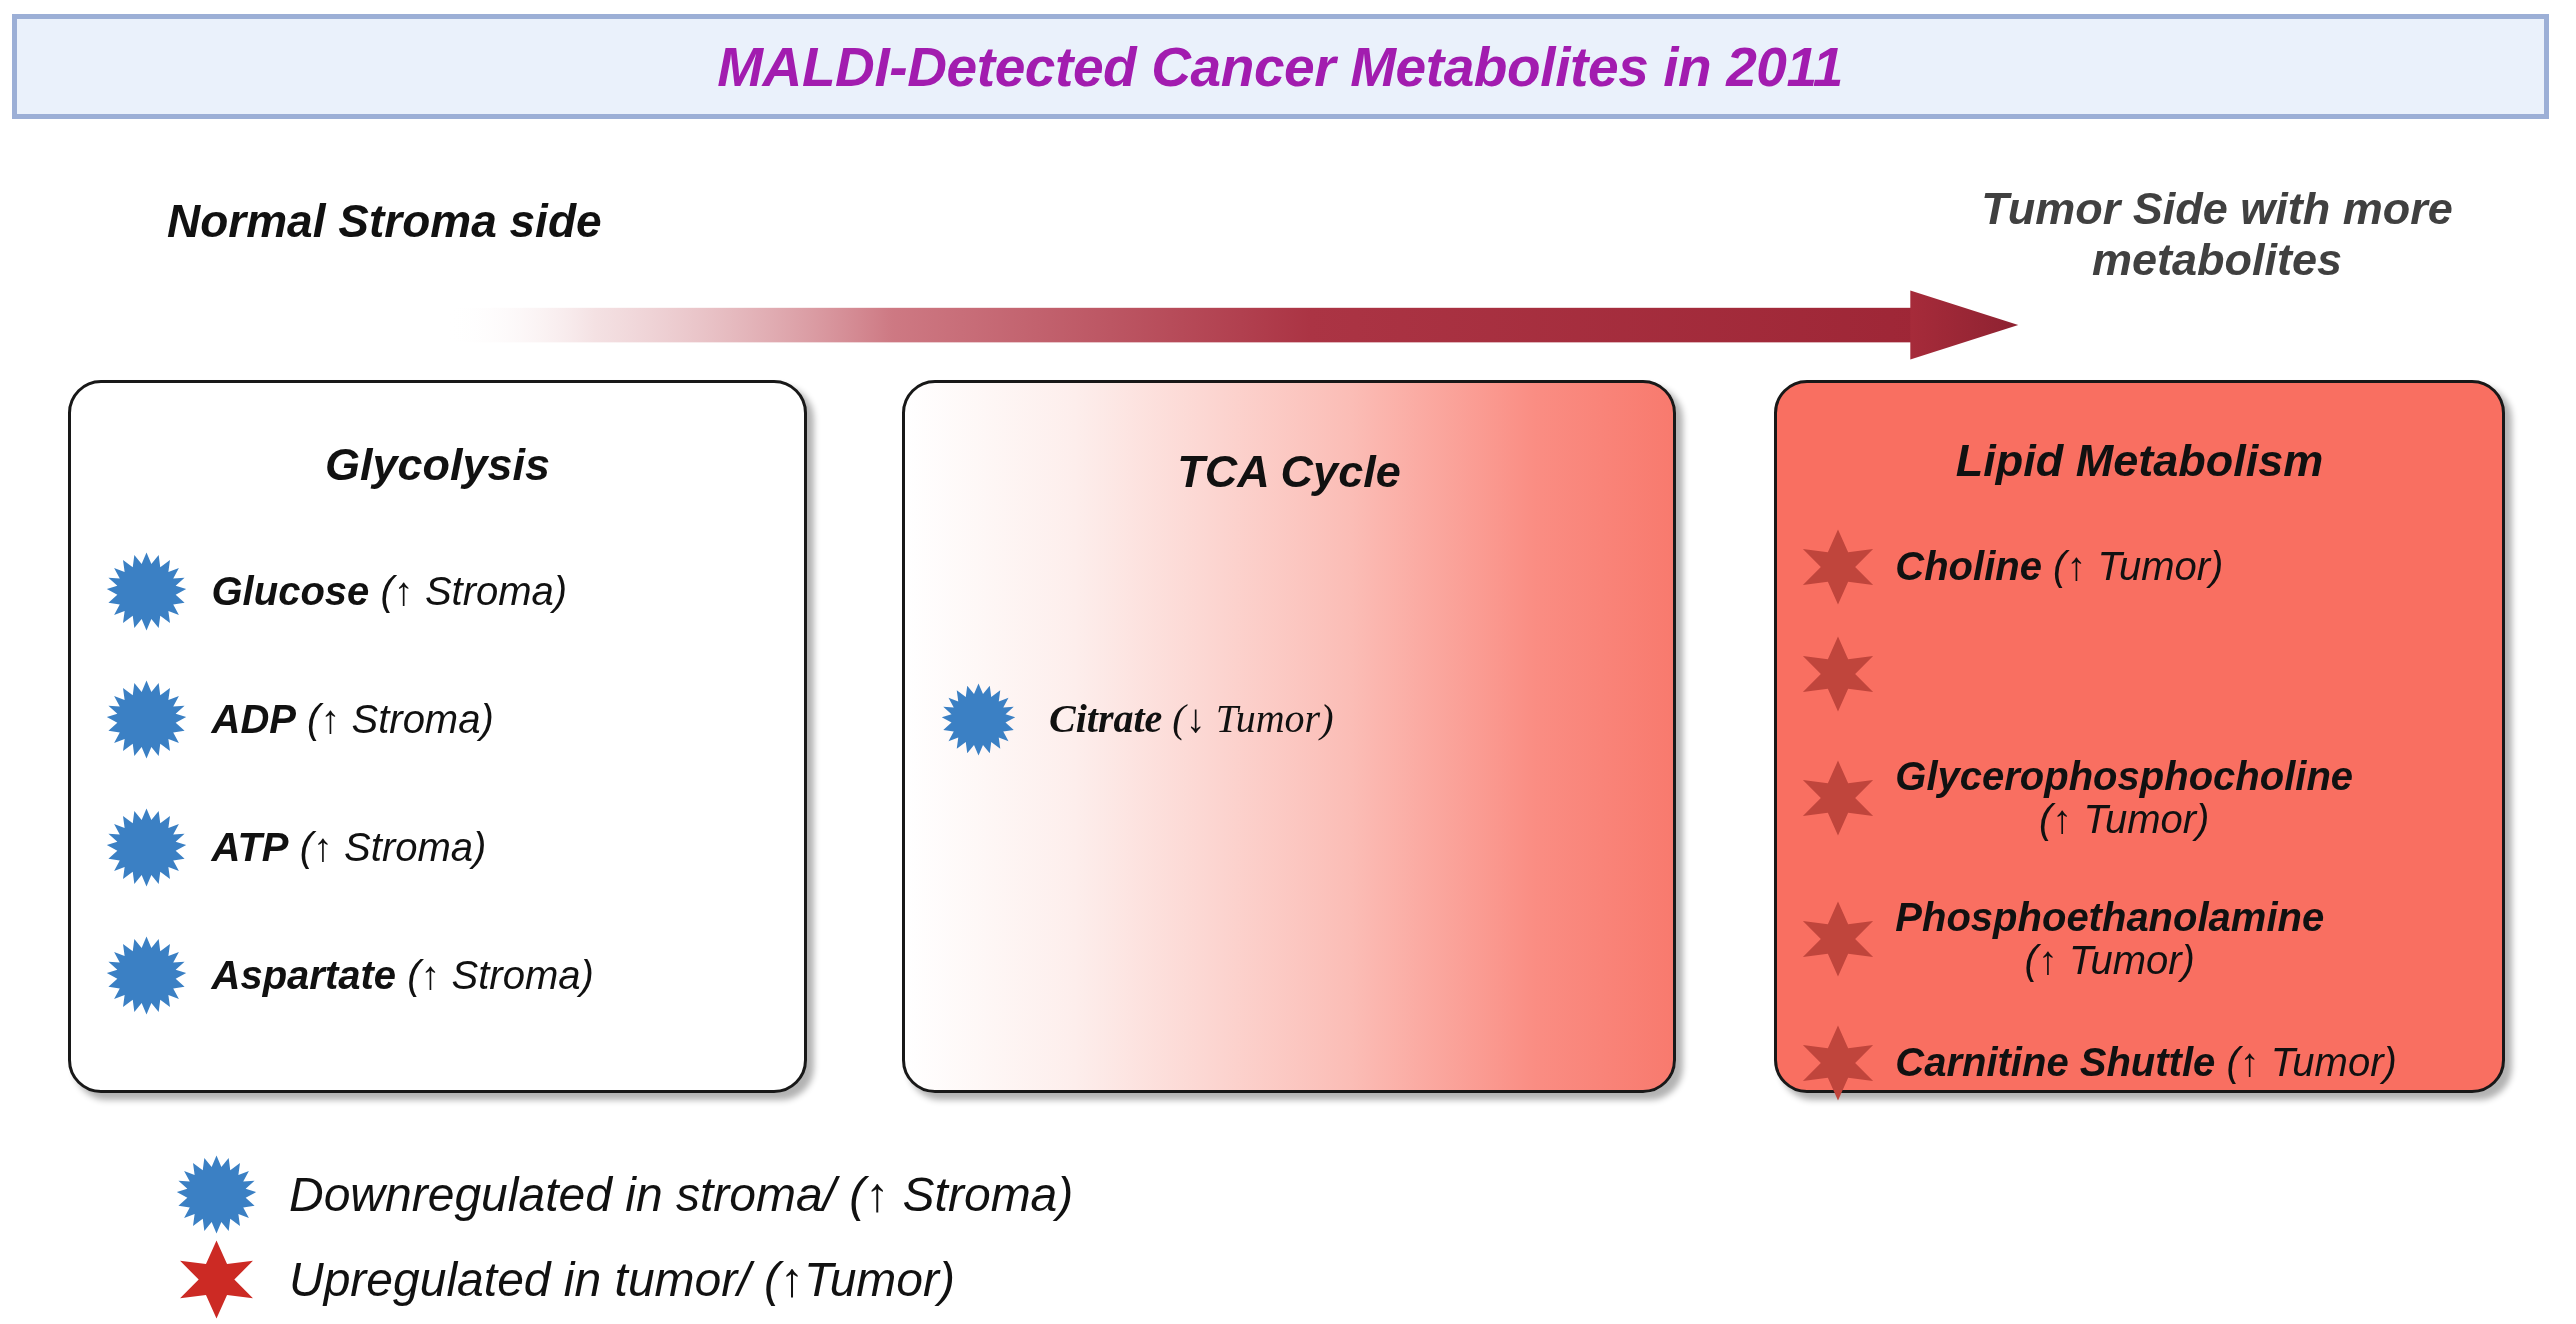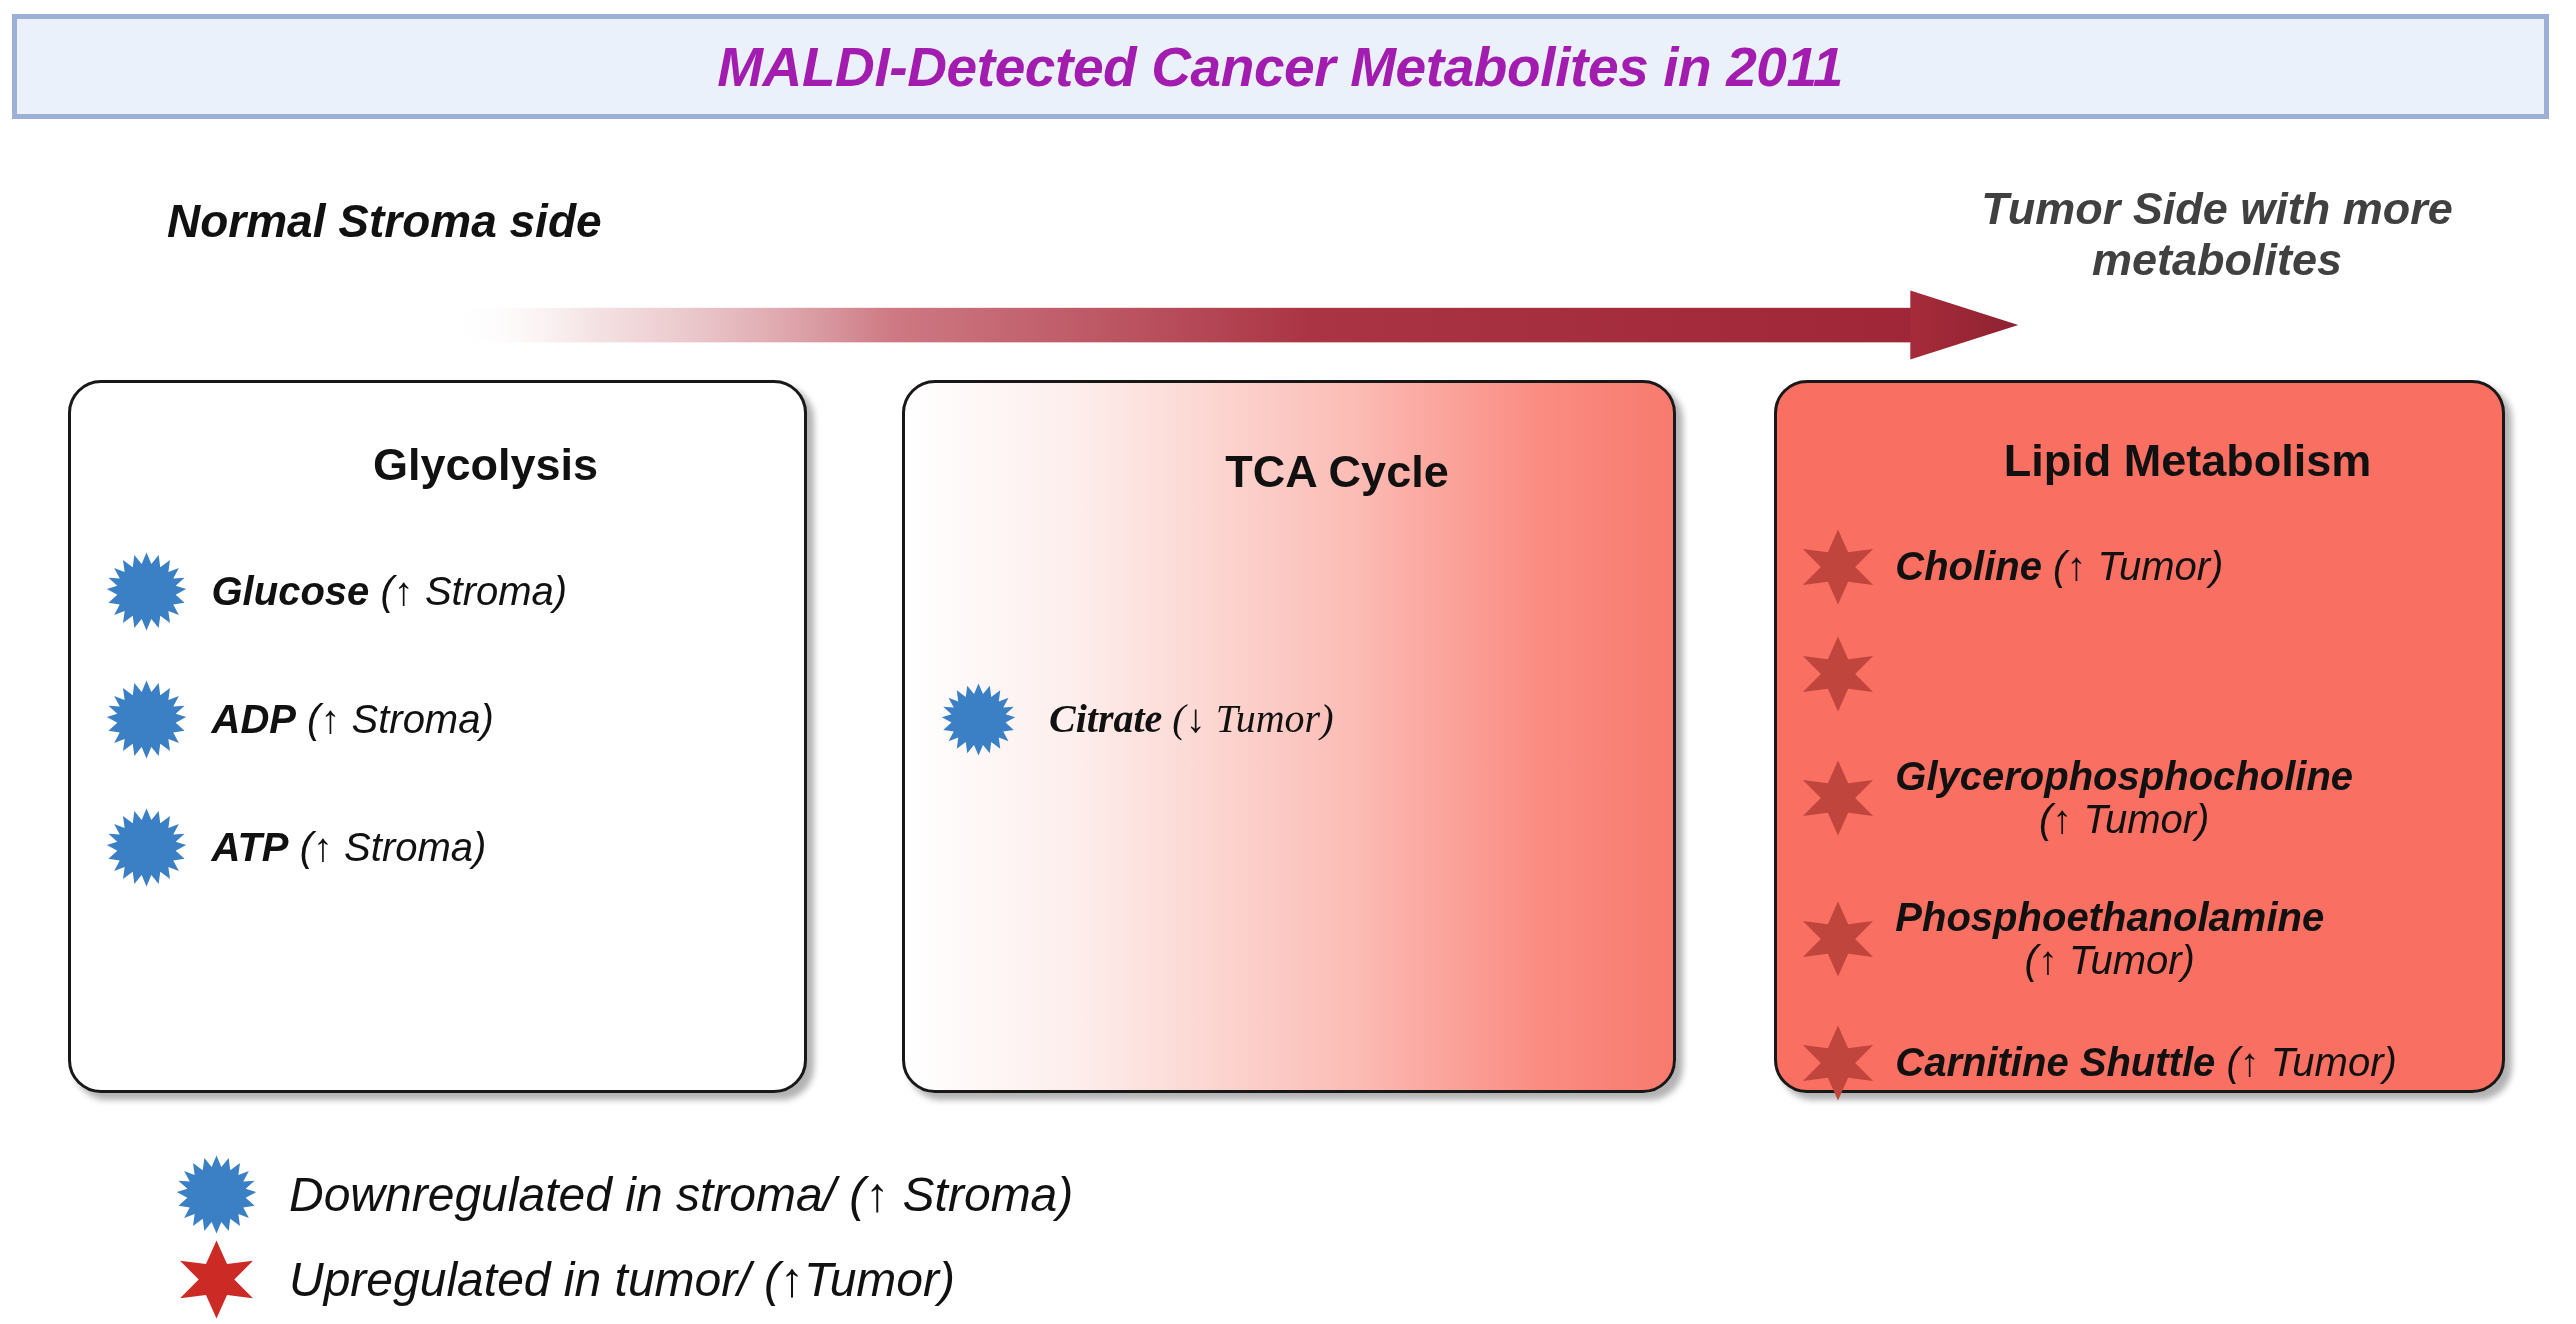--- a/index.html
+++ b/index.html
@@ -44,21 +44,21 @@
     box-sizing:border-box;
     box-shadow:6.5px 6.5px 6.5px rgba(0,0,0,.30);
     padding:0;
   }
   #panel-glycolysis{left:68px;width:739px;background:#ffffff;}
   #panel-tca{left:902px;width:774px;
     background:linear-gradient(to right,#ffffff 0%,#fdeeec 22%,#fbbdb6 58%,#fa8d83 82%,#f87a6e 100%);}
   #panel-lipid{left:1774px;width:731px;background:#f96f61;}
   .panel-title{
     width:100%;text-align:center;
-    font-size:45px;font-weight:bold;color:#111111;margin-left:48px;
+    font-size:45px;font-weight:bold;font-style:italic;color:#111111;
   }
   #panel-glycolysis .panel-title{margin-top:56px;}
   #panel-tca .panel-title{margin-top:63px;}
   #panel-lipid .panel-title{margin-top:52px;}
   .item-list{margin:0;padding:0;list-style:none;}
   .item{
     display:flex;align-items:center;
     box-sizing:border-box;
   }
   .item-icon{flex:0 0 auto;display:block;}
@@ -143,20 +143,26 @@
         <span class="item-text"><span class="nm">ADP</span> <span class="dir">(↑ Stroma)</span></span>
       </li>
 
       <li class="item">
         <svg class="item-icon" width="81" height="81" viewBox="0 0 100 100">
           <polygon fill="#3b80c4" points="50,2 56,16 65,5 67,20 79,11 77,26 90,21 83,34 97,33 86,43 99,47 86,54 97,64 83,66 90,79 77,74 79,89 67,80 65,95 56,84 50,98 44,84 35,95 33,80 21,89 23,74 10,79 17,66 3,64 14,54 1,47 14,43 3,33 17,34 10,21 23,26 21,11 33,20 35,5 44,16"></polygon>
         </svg>
         <span class="item-text"><span class="nm">ATP</span> <span class="dir">(↑ Stroma)</span></span>
       </li>
 
+      <li class="item">
+        <svg class="item-icon" width="81" height="81" viewBox="0 0 100 100">
+          <polygon fill="#3b80c4" points="50,2 56,16 65,5 67,20 79,11 77,26 90,21 83,34 97,33 86,43 99,47 86,54 97,64 83,66 90,79 77,74 79,89 67,80 65,95 56,84 50,98 44,84 35,95 33,80 21,89 23,74 10,79 17,66 3,64 14,54 1,47 14,43 3,33 17,34 10,21 23,26 21,11 33,20 35,5 44,16"></polygon>
+        </svg>
+        <span class="item-text"><span class="nm">Aspartate</span> <span class="dir">(↑ Stroma)</span></span>
+      </li>
 
     </ul>
   </div>
 
   <div class="panel" id="panel-tca">
     <div class="panel-title">TCA Cycle</div>
     <ul class="item-list" id="tca-list">
       <li class="item">
         <svg class="item-icon" width="75" height="75" viewBox="0 0 100 100">
           <polygon fill="#3b80c4" points="50,2 56,16 65,5 67,20 79,11 77,26 90,21 83,34 97,33 86,43 99,47 86,54 97,64 83,66 90,79 77,74 79,89 67,80 65,95 56,84 50,98 44,84 35,95 33,80 21,89 23,74 10,79 17,66 3,64 14,54 1,47 14,43 3,33 17,34 10,21 23,26 21,11 33,20 35,5 44,16"></polygon>

